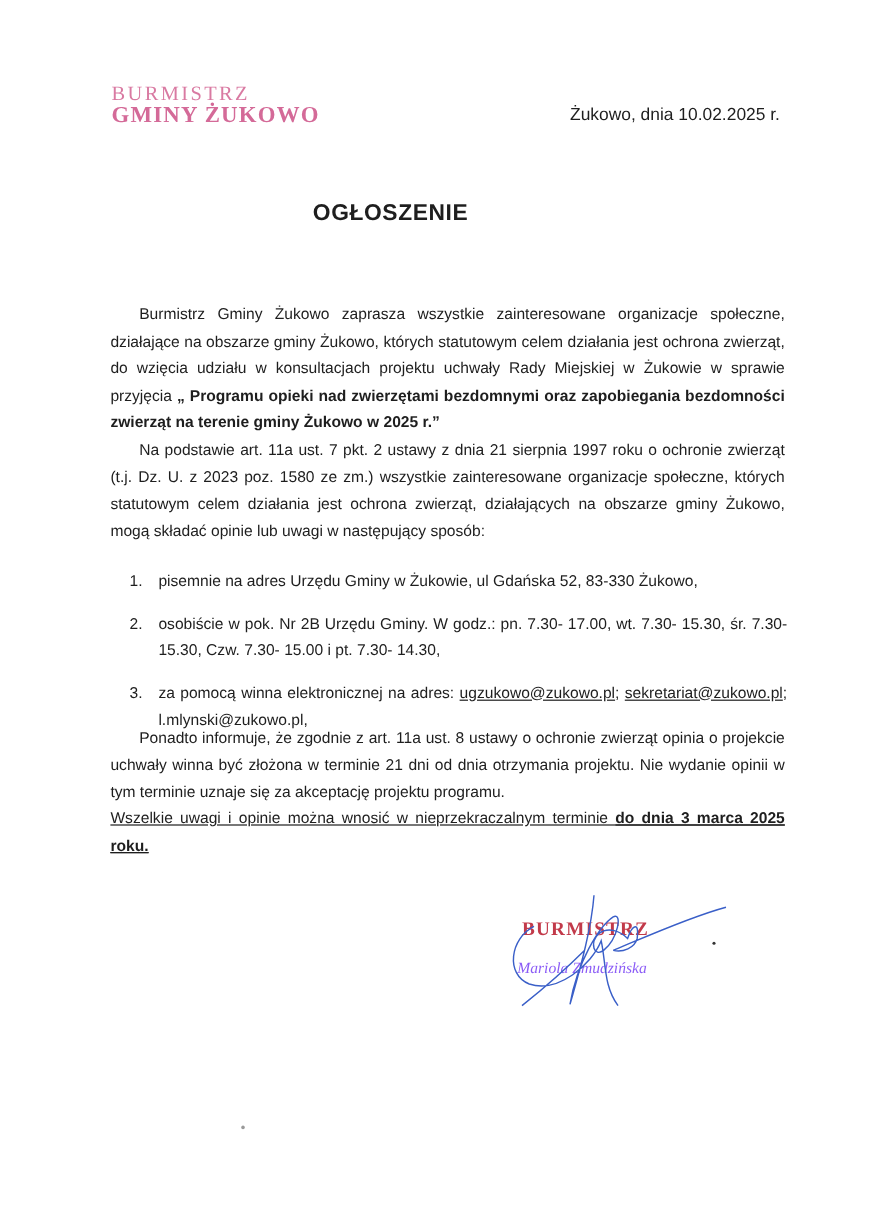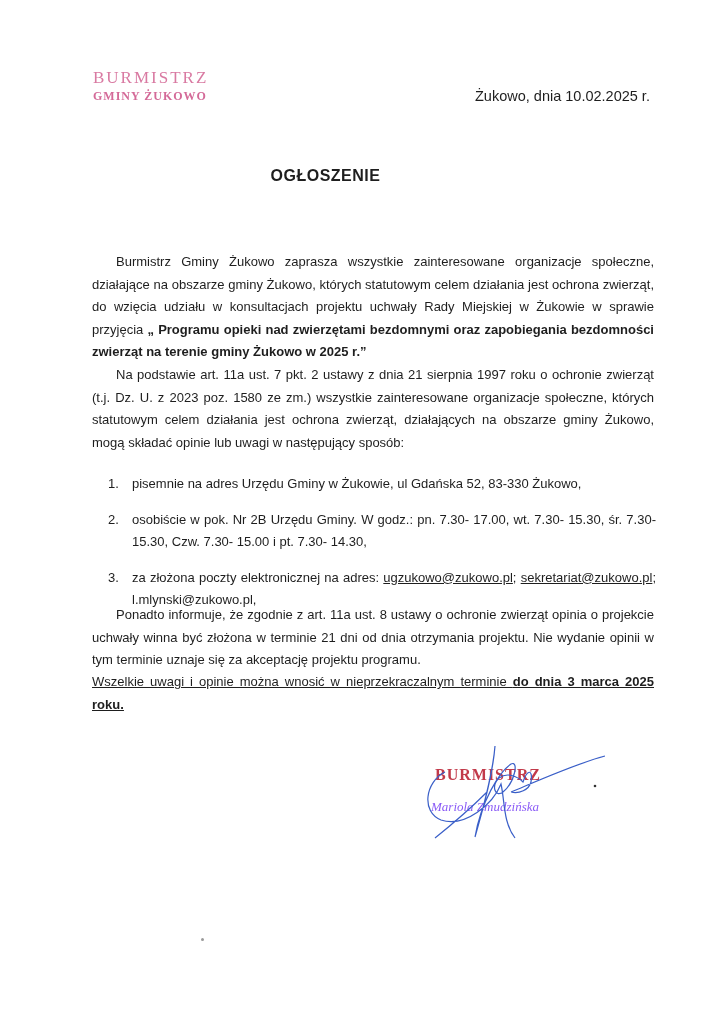--- a/index.html
+++ b/index.html
@@ -1,23 +1,23 @@
 <!DOCTYPE html>
 <html><head>
 <meta charset="utf-8">
 <style>
   html, body { margin:0; padding:0; }
   body { width:724px; height:1024px; background:#ffffff; position:relative; overflow:hidden;
          font-family:"Liberation Sans", sans-serif; color:#1e1e1e; }
   .abs { position:absolute; }
   .stamp { left:93px; top:68px; color:#d97aa2; font-family:"Liberation Serif", serif; line-height:19px; }
   .stamp .l1 { font-size:17px; letter-spacing:2px; }
-  .stamp .l2 { font-size:12px; letter-spacing:1px; font-weight:bold; color:#d46a98; }
+  .stamp .l2 { font-size:19px; letter-spacing:1px; font-weight:bold; color:#d46a98; }
   .date { left:475px; top:88px; font-size:14.5px; }
-  .title { left:0; width:651px; top:167px; text-align:center; font-size:16px; font-weight:bold; letter-spacing:0.5px; }
+  .title { left:0; width:651px; top:167px; text-align:center; font-size:19px; font-weight:bold; letter-spacing:0.5px; }
   .para { left:92px; width:562px; font-size:13px; line-height:22.5px; text-align:justify; }
   .indent { text-indent:24px; }
   .para b { font-weight:bold; }
   .list { left:108px; width:548px; font-size:13px; line-height:22.5px; }
   .li { display:flex; margin-bottom:13px; }
   .li .num { width:24px; flex:none; }
   .li .txt { flex:1; text-align:justify; }
   .link { text-decoration:underline;margin-top:45px; }
   .deadline { font-weight:bold; text-decoration:underline; }
   .sig { left:415px; top:742px; width:200px; height:100px; }
@@ -48,21 +48,21 @@
   <div class="li">
     <span class="num">1.</span>
     <span class="txt">pisemnie na adres Urzędu Gminy w Żukowie, ul Gdańska 52, 83-330 Żukowo,</span>
   </div>
   <div class="li">
     <span class="num">2.</span>
     <span class="txt">osobiście w pok. Nr 2B Urzędu Gminy. W godz.: pn. 7.30- 17.00, wt. 7.30- 15.30, śr. 7.30-15.30, Czw. 7.30- 15.00 i pt. 7.30- 14.30,</span>
   </div>
   <div class="li">
     <span class="num">3.</span>
-    <span class="txt"><span>za złożona poczty elektronicznej na adres: </span><span class="link">ugzukowo@zukowo.pl</span><span>; </span><span class="link">sekretariat@zukowo.pl</span><span>; </span><span>l.mlynski@zukowo.pl,</span></span>
+    <span class="txt"><span>za pomocą winna elektronicznej na adres: </span><span class="link">ugzukowo@zukowo.pl</span><span>; </span><span class="link">sekretariat@zukowo.pl</span><span>; </span><span>l.mlynski@zukowo.pl,</span></span>
   </div>
 </div>
 
 <div class="abs para indent" style="top:604px;">Ponadto informuje, że zgodnie z art. 11a ust. 8 ustawy o ochronie zwierząt opinia o projekcie uchwały winna być złożona w terminie 21 dni od dnia otrzymania projektu. Nie wydanie opinii w tym terminie uznaje się za akceptację projektu programu.</div>
 
 <div class="abs para" style="top:671px;text-decoration:underline;">
   <span>Wszelkie uwagi i opinie można wnosić w nieprzekraczalnym terminie </span><span class="deadline">do dnia 3 marca 2025 roku.</span>
 </div>
 
 <div class="abs sig">

